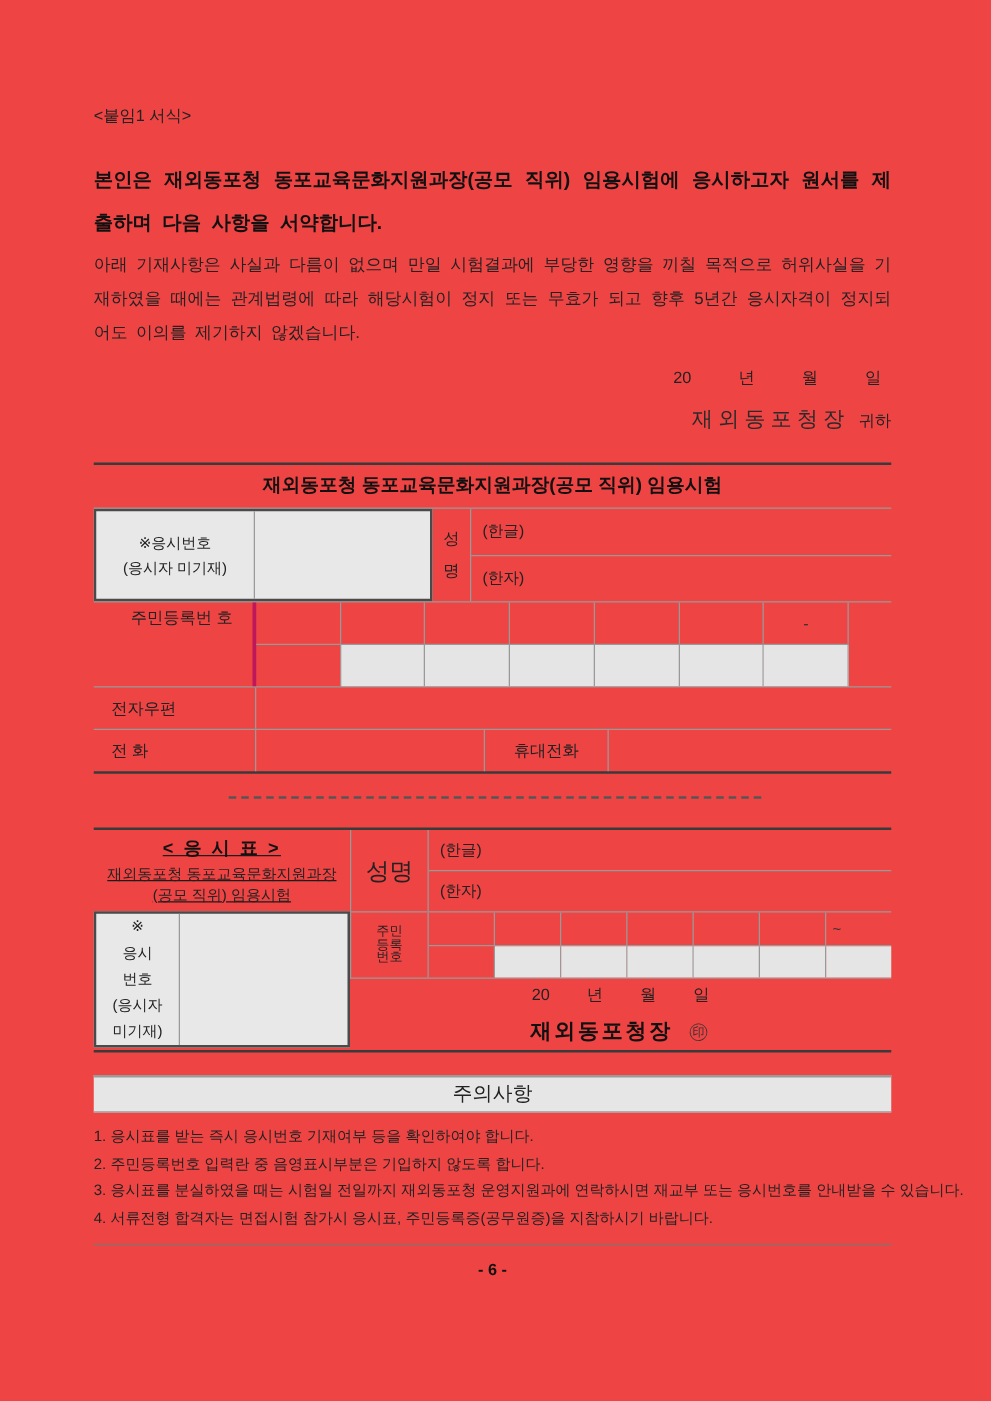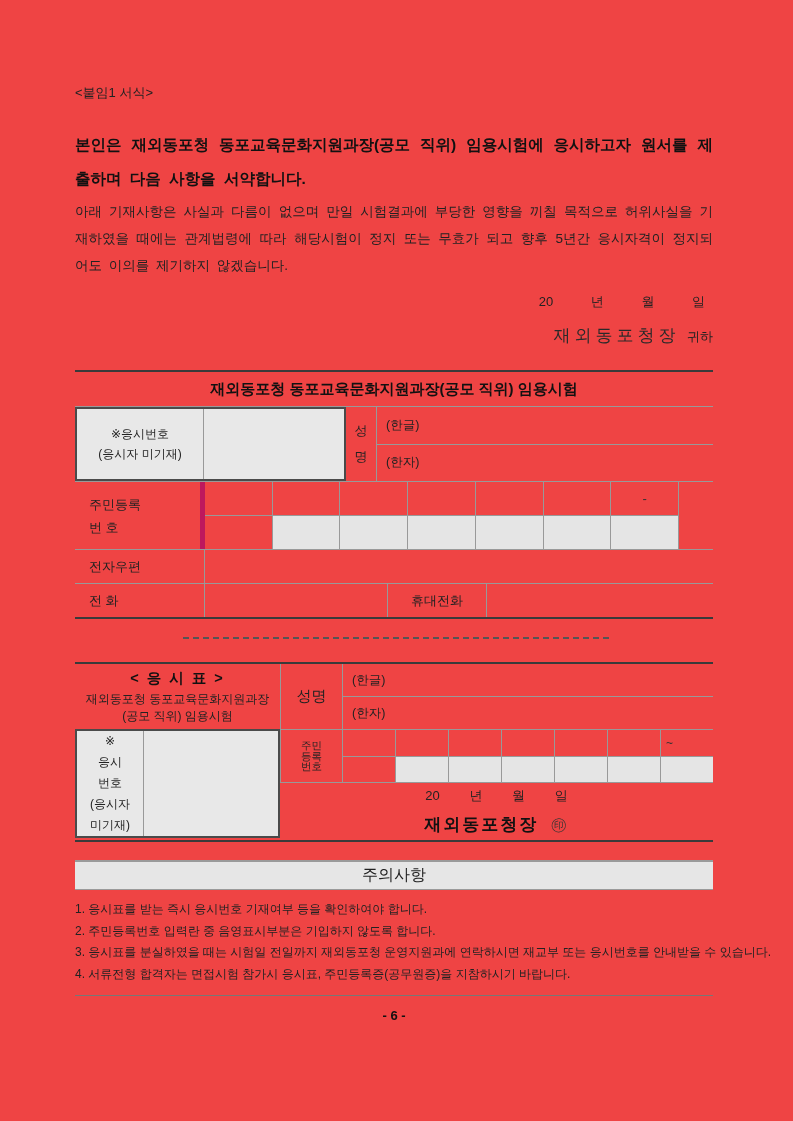--- a/index.html
+++ b/index.html
@@ -29,51 +29,51 @@
   .t1-rowA{display:flex;height:74px;border-bottom:1px solid #999;}
   .t1-box{width:271px;display:flex;border:2px solid #4a4a4a;background:#e8e8e8;box-sizing:border-box;}
   .t1-box-label{width:126px;border-right:1px solid #999;display:flex;flex-direction:column;justify-content:center;align-items:center;font-size:12px;line-height:20px;color:#222;}
   .t1-box-blank{flex:1;}
   .t1-name{width:31px;border-right:1px solid #999;display:flex;flex-direction:column;justify-content:center;align-items:center;font-size:13px;line-height:26px;color:#222;box-sizing:border-box;}
   .t1-fields{flex:1;display:flex;flex-direction:column;}
   .t1-field{flex:1;display:flex;align-items:center;font-size:12.5px;color:#222;}
   .t1-field.first{border-bottom:1px solid #999;}
 
   .rrn{display:flex;height:67px;border-bottom:1px solid #999;}
-  .rrn-label{width:130px;box-sizing:border-box;border-right:5px solid #be185d;display:flex;flex-direction:column;justify-content:center;padding-left:14px;font-size:13px;line-height:23px;color:#222;}
+  .rrn-label{width:130px;box-sizing:border-box;border-right:3px solid #be185d;display:flex;flex-direction:row;justify-content:center;padding-left:14px;font-size:13px;line-height:23px;color:#222;}
   .rrn-grid{width:474px;display:flex;flex-direction:column;}
   .rrn-row{display:flex;height:33.5px;}
   .rrn-row.top{border-bottom:1px solid #999;}
   .rrn-cell{flex:1;border-right:1px solid #999;box-sizing:border-box;display:flex;align-items:center;justify-content:center;font-size:13px;color:#333;}
   .rrn-cell.shaded{background:#e5e5e5;}
   .rrn-rest{flex:1;}
 
   .t1-simple{display:flex;height:33px;border-bottom:1px solid #999;align-items:stretch;}
   .t1-simple.last{border-bottom:none;}
   .t1-label{width:130px;box-sizing:border-box;border-right:1px solid #999;display:flex;align-items:center;padding-left:14px;font-size:13px;color:#222;}
   .t1-value1{width:183px;box-sizing:border-box;border-right:1px solid #999;}
   .t1-mobile{width:99px;box-sizing:border-box;border-right:1px solid #999;display:flex;align-items:center;justify-content:center;font-size:13px;color:#222;}
   .t1-value2{flex:1;}
   .t1-valuewide{flex:1;}
 
   .dashed-sep{margin-top:18px;margin-left:108px;width:426px;border-top:2px dashed #555;height:0;}
 
   
   .t2{margin-top:23px;border-top:2.5px solid #3a3a3a;border-bottom:2.5px solid #3a3a3a;display:flex;}
   .t2-col1{width:205px;box-sizing:border-box;display:flex;flex-direction:column;}
-  .t2-slip-head{height:65px;display:flex;flex-direction:column;justify-content:center;align-items:center;text-align:center;}
+  .t2-slip-head{height:65px;display:flex;flex-direction:column;justify-content:center;align-items:center;text-align:center;text-decoration:underline;}
   .t2-slip-title{font-size:14.5px;font-weight:bold;letter-spacing:2px;color:#111;}
   .t2-slip-sub{font-size:12px;line-height:17px;color:#222;margin-top:3px;}
   .t2-box{flex:1;margin-bottom:2px;border:2px solid #4a4a4a;background:#e8e8e8;display:flex;box-sizing:border-box;}
   .t2-box-label{width:66px;border-right:1px solid #999;display:flex;flex-direction:column;justify-content:center;align-items:center;font-size:12px;line-height:21px;color:#222;}
   .t2-box-blank{flex:1;}
 
   .t2-right{flex:1;display:flex;flex-direction:column;}
   .t2-rowA{height:65px;display:flex;border-bottom:1px solid #999;border-left:1px solid #999;}
-  .t2-name{width:62px;box-sizing:border-box;border-right:1px solid #999;display:flex;align-items:center;justify-content:center;font-size:15px;color:#222;}
+  .t2-name{width:62px;box-sizing:border-box;border-right:1px solid #999;display:flex;align-items:center;justify-content:center;font-size:19px;color:#222;}
   .t2-fields{flex:1;display:flex;flex-direction:column;}
   .t2-field{flex:1;display:flex;align-items:center;font-size:12.5px;color:#222;}
   .t2-field.first{border-bottom:1px solid #999;}
 
   .t2-rowB{height:52px;display:flex;border-bottom:1px solid #999;border-left:1px solid #999;}
   .t2-rrn-label{width:62px;box-sizing:border-box;border-right:1px solid #999;display:flex;flex-direction:column;justify-content:center;align-items:center;font-size:10.5px;line-height:10.5px;color:#222;}
   .t2-grid{flex:1;display:flex;flex-direction:column;}
   .t2-grid-row{display:flex;height:26px;}
   .t2-grid-row.top{border-bottom:1px solid #999;}
   .t2-cell{flex:1;border-right:1px solid #999;box-sizing:border-box;display:flex;align-items:center;font-size:12px;color:#333;padding-left:5px;}

